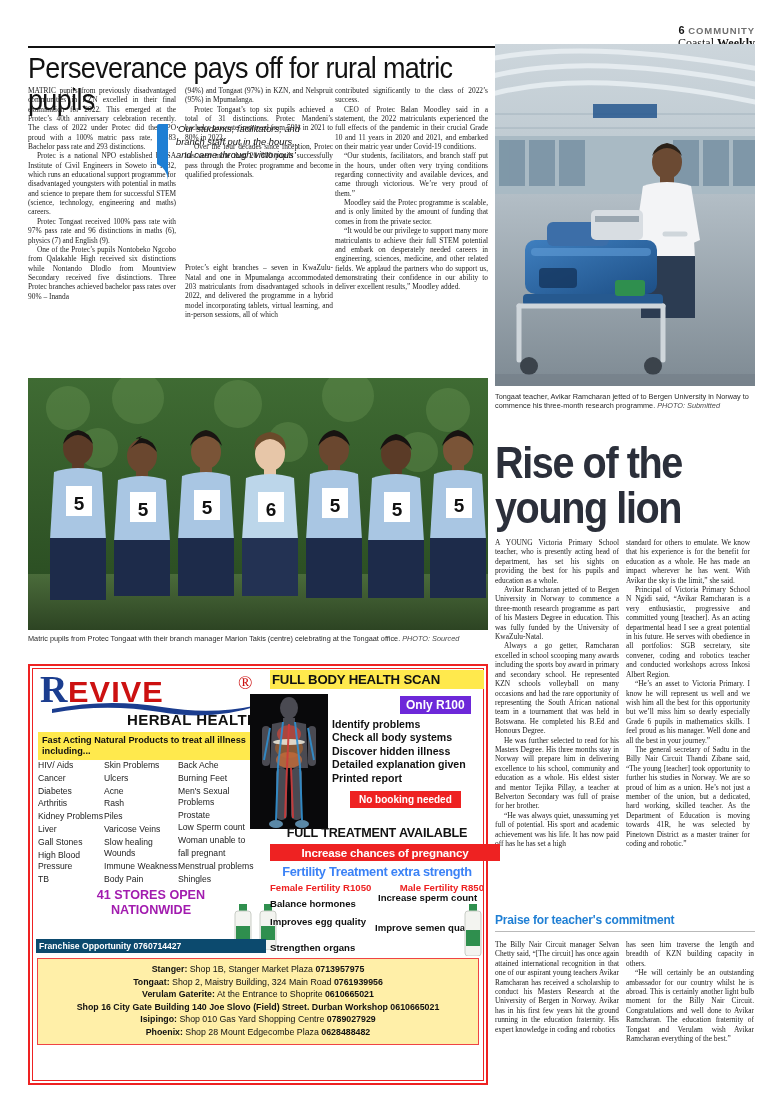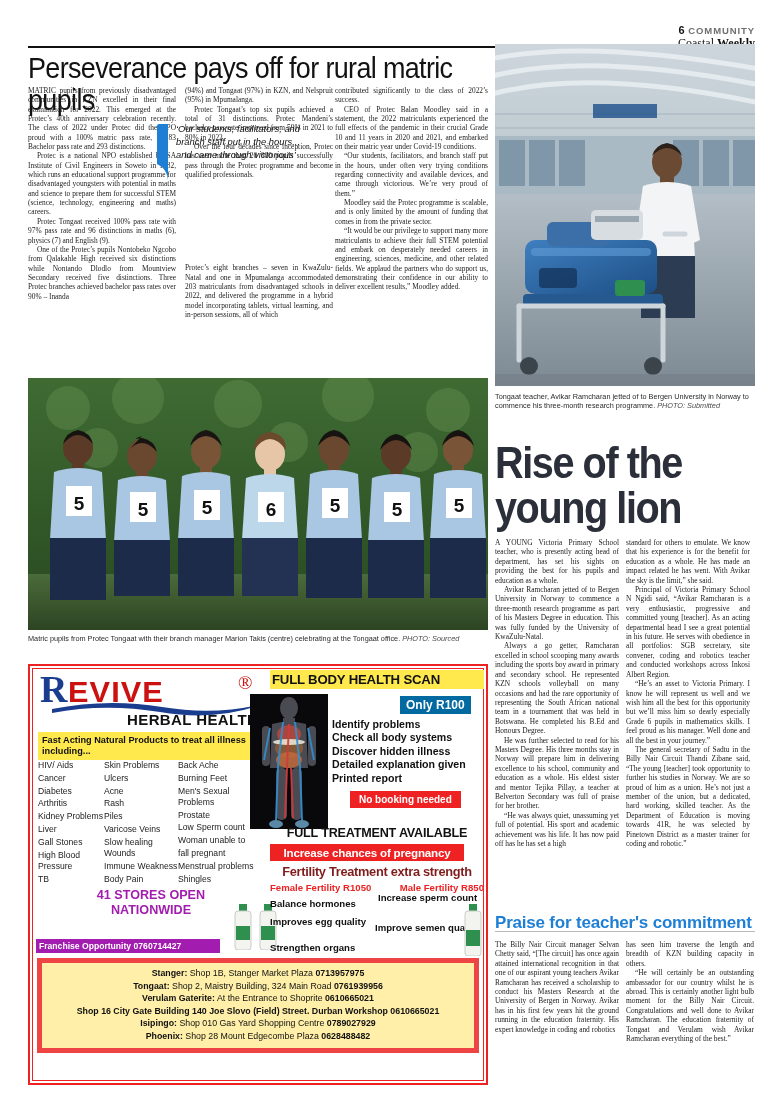--- a/index.html
+++ b/index.html
@@ -82,21 +82,21 @@
   }
   .story2{position:absolute;left:495px;top:538px;width:260px;}
   .s2col{position:absolute;top:0;width:124px;font-size:7.4px;line-height:9.4px;text-align:justify;}
   .s2col p{margin:0;text-indent:9px;}
   .s2col p.first{text-indent:0;}
   .s2c1{left:0;}
   .s2c2{left:131px;}
 
   .subhead{
     position:absolute;font-family:"Liberation Sans",sans-serif;
-    font-weight:bold;font-size:17px;color:#1f7fd4;letter-spacing:-.2px;
+    font-weight:bold;font-size:12px;color:#1f7fd4;letter-spacing:-.2px;
   }
   .subrule{position:absolute;height:1px;background:#b9b9b9;}
 
   
   .ad{
     position:absolute;left:28px;top:664px;width:460px;height:421px;
     border:2px solid #ee2222;background:#ffffff;box-sizing:border-box;
   }
   .ad-inner{position:absolute;inset:2px;border:1px solid #ee2222;box-sizing:border-box;}
   .revive{
@@ -131,67 +131,67 @@
   .acol div{margin-bottom:1.5px;}
   .a1{left:0;width:66px;}
   .a2{left:66px;width:74px;}
   .a3{left:140px;width:85px;}
 
   .stores{
     position:absolute;left:8px;top:222px;width:226px;text-align:center;
     font-family:"Liberation Sans",sans-serif;font-weight:bold;font-size:12.6px;line-height:15px;color:#a21caf;
   }
   .franchise{
-    position:absolute;left:6px;top:273px;width:184px;background:#a21caf;color:#fff;
+    position:absolute;left:6px;top:273px;width:230px;background:#0c4a6e;color:#fff;
     font-family:"Liberation Sans",sans-serif;font-weight:bold;font-size:8.6px;
     padding:2px 3px;box-sizing:border-box;
   }
   .scanband{
     position:absolute;left:240px;top:4px;width:214px;background:#ffe94d;
     font-family:"Liberation Sans",sans-serif;font-weight:bold;font-size:13.2px;color:#111;
     padding:2px 2px;box-sizing:border-box;text-align:left;letter-spacing:-.2px;
   }
   .bodyimg{
     position:absolute;left:220px;top:28px;width:78px;height:135px;background:#0b0b0d;overflow:hidden;
   }
   .onlyr{
-    position:absolute;left:370px;top:30px;background:#0369a1;color:#fff;
+    position:absolute;left:370px;top:30px;background:#6d28d9;color:#fff;
     font-family:"Liberation Sans",sans-serif;font-weight:bold;font-size:12px;
     padding:2px 6px;
   }
   .scanlist{
     position:absolute;left:302px;top:52px;width:155px;
     font-family:"Liberation Sans",sans-serif;font-weight:bold;font-size:10.6px;line-height:13.4px;color:#111;
   }
   .nobook{
     position:absolute;left:320px;top:125px;background:#ee2222;color:#fff;
     font-family:"Liberation Sans",sans-serif;font-weight:bold;font-size:10px;padding:3px 9px;
   }
   .fulltreat{
     position:absolute;left:240px;top:160px;width:214px;text-align:center;
     font-family:"Liberation Sans",sans-serif;font-weight:bold;font-size:12.6px;color:#111;letter-spacing:-.2px;
   }
   .incband{
-    position:absolute;left:240px;top:178px;width:194px;background:#ee2222;color:#fff;text-align:center;
+    position:absolute;left:240px;top:178px;width:230px;background:#ee2222;color:#fff;text-align:center;
     font-family:"Liberation Sans",sans-serif;font-weight:bold;font-size:11.6px;padding:2px 0;letter-spacing:-.2px;
   }
   .fertility{
     position:absolute;left:240px;top:198px;width:214px;text-align:center;
-    font-family:"Liberation Sans",sans-serif;font-weight:bold;font-size:12.8px;color:#7f1d1d;letter-spacing:-.3px;
+    font-family:"Liberation Sans",sans-serif;font-weight:bold;font-size:12.8px;color:#3b82f6;letter-spacing:-.3px;
   }
   .fprices{
     position:absolute;left:240px;top:216px;width:214px;
     display:flex;justify-content:space-between;
     font-family:"Liberation Sans",sans-serif;font-weight:bold;font-size:9.6px;color:#ee2222;
   }
   .fben{position:absolute;font-family:"Liberation Sans",sans-serif;font-weight:bold;font-size:9.6px;color:#111;}
   .bottle{position:absolute;width:22px;height:46px;}
 
   .addrbox{
-    position:absolute;left:7px;top:292px;width:442px;background:#ffefa8;border:5px solid #ef4444;
+    position:absolute;left:7px;top:292px;width:442px;background:#ffefa8;border:1px solid #ef4444;
     box-sizing:border-box;padding:4px 4px 5px 4px;text-align:center;
     font-family:"Liberation Sans",sans-serif;font-size:8.8px;line-height:12.6px;color:#111;
   }
   .addrbox .ln{white-space:nowrap;}
   .addrbox .ln .lbl{font-weight:bold;}
   .addrbox .ln .ph{font-weight:bold;}
 </style>
 </head>
 <body>
 
@@ -431,21 +431,21 @@
 
   <div class="story2">
     <div class="s2col s2c1">
       <p class="first">A YOUNG Victoria Primary School teacher, who is presently acting head of department, has set his sights on providing the best for his pupils and education as a whole.</p>
       <p>Avikar Ramcharan jetted of to Bergen University in Norway to commence a three-month research programme as part of his Masters Degree in education. This was fully funded by the University of KwaZulu-Natal.</p>
       <p>Always a go getter, Ramcharan excelled in school scooping many awards including the sports boy award in primary and secondary school. He represented KZN schools volleyball on many occasions and had the rare opportunity of representing the South African national team in a tournament that was held in Botswana. He completed his B.Ed and Honours Degree.</p>
       <p>He was further selected to read for his Masters Degree. His three months stay in Norway will prepare him in delivering excellence to his school, community and education as a whole. His eldest sister and mentor Tejika Pillay, a teacher at Belverton Secondary was full of praise for her brother.</p>
       <p>“He was always quiet, unassuming yet full of potential. His sport and academic achievement was his life. It has now paid off has he has set a high</p>
     </div>
     <div class="s2col s2c2">
-      <p class="first">standard for others to emulate. We know that his experience is for the benefit for education as a whole. He has made an impact related he has went. With Avikar the sky is the limit,” she said.</p>
+      <p class="first">standard for others to emulate. We know that his experience is for the benefit for education as a whole. He has made an impact wherever he has went. With Avikar the sky is the limit,” she said.</p>
       <p>Principal of Victoria Primary School N Ngidi said, “Avikar Ramcharan is a very enthusiastic, progressive and committed young [teacher]. As an acting departmental head I see a great potential in his future. He serves with obedience in all portfolios: SGB secretary, site convener, coding and robotics teacher and conducted workshops across Inkosi Albert Region.</p>
       <p>“He’s an asset to Victoria Primary. I know he will represent us well and we wish him all the best for this opportunity but we’ll miss him so dearly especially Grade 6 pupils in mathematics skills. I feel proud as his manager. Well done and all the best in your journey.”</p>
       <p>The general secretary of Sadtu in the Billy Nair Circuit Thandi Zibane said, “The young [teacher] took opportunity to further his studies in Norway. We are so proud of him as a union. He’s not just a member of the union, but a dedicated, hard working, skilled teacher. As the Department of Education is moving towards 41R, he was selected by Pinetown District as a master trainer for coding and robotic.”</p>
     </div>
   </div>
 
   <div class="subhead" style="left:495px;top:913px;">Praise for teacher's commitment</div>
   <div class="subrule" style="left:495px;top:931px;width:260px;"></div>
 
   <div class="s2col s2c1" style="position:absolute;left:495px;top:940px;width:124px;">

